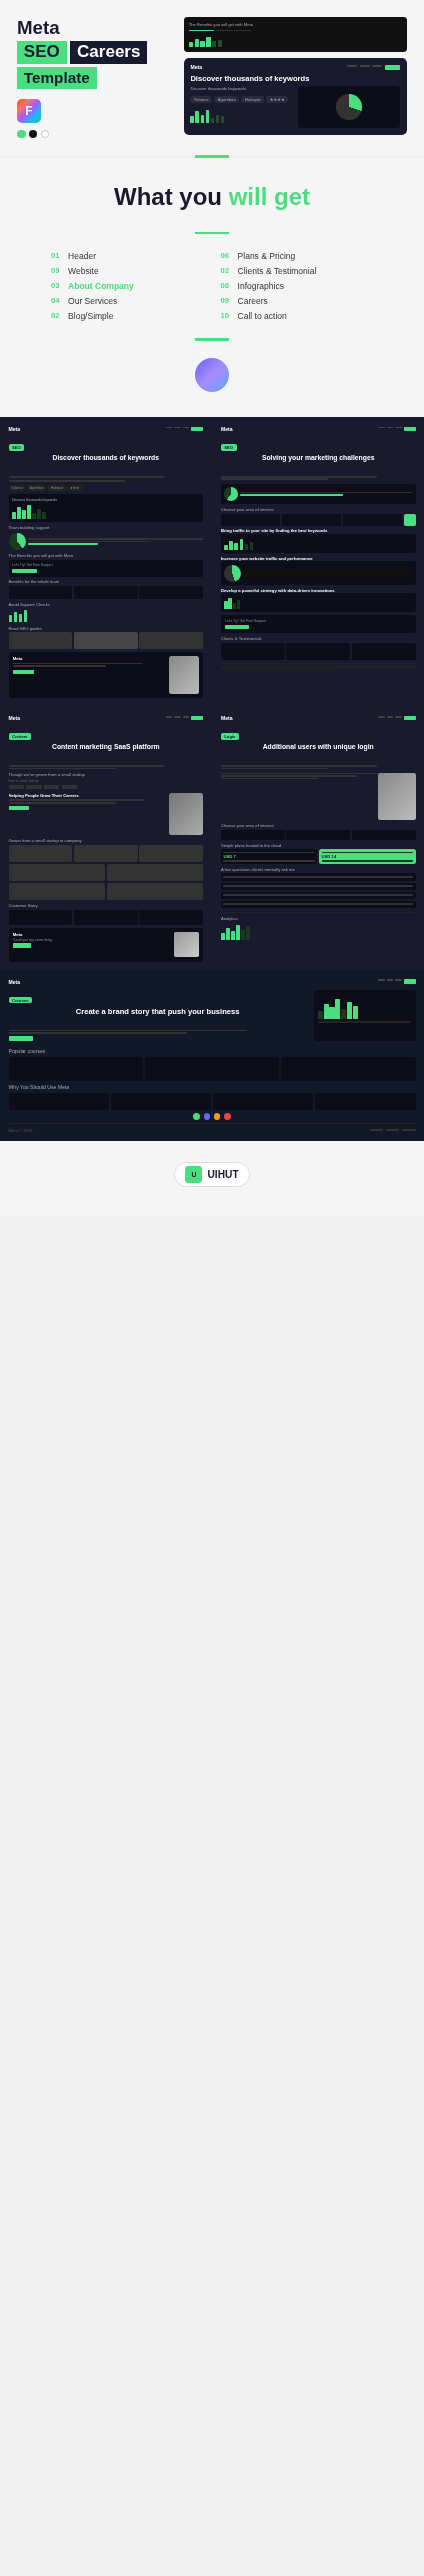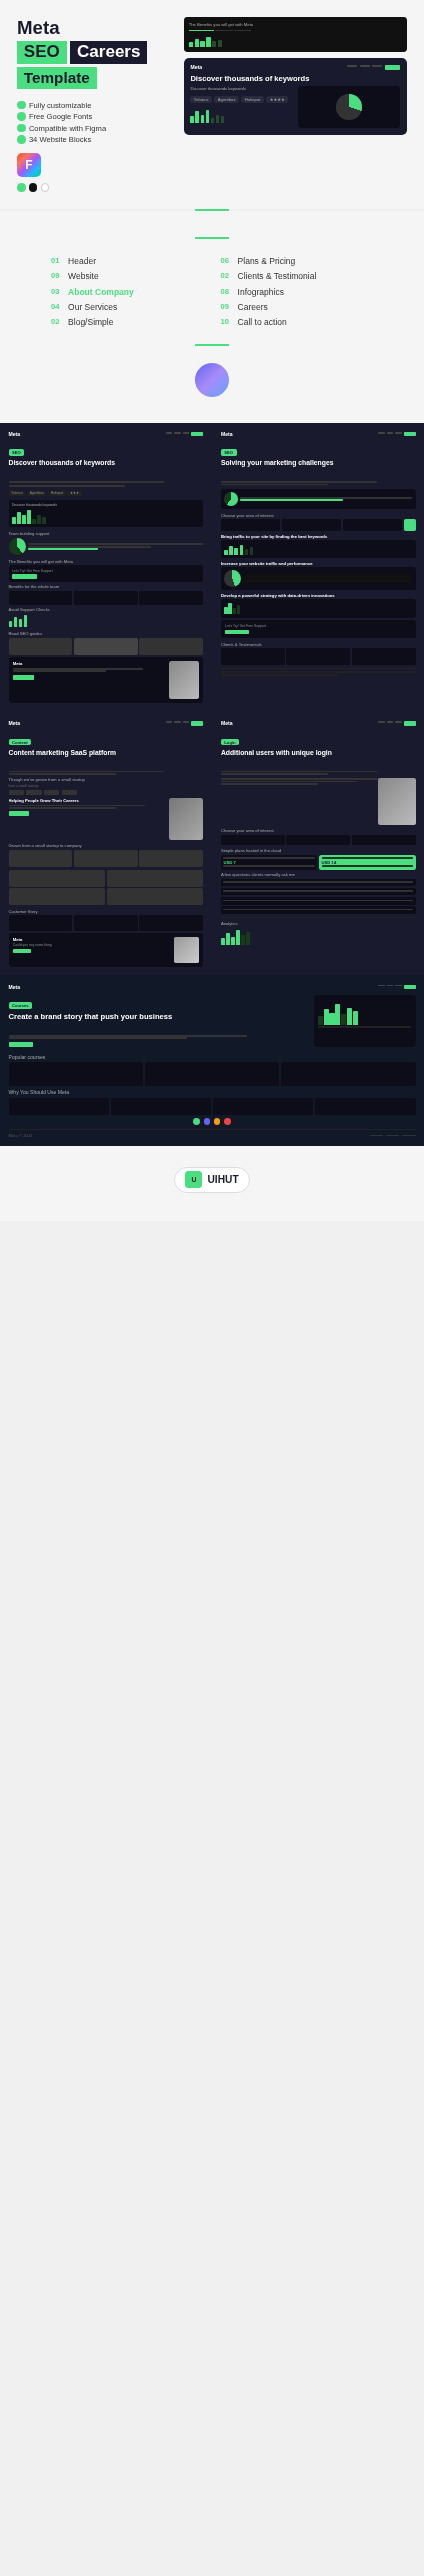--- a/index.html
+++ b/index.html
@@ -192,20 +192,21 @@
       height: 1.7px;
       background: #444;
       border-radius: 0.8px;
     }
     .mini-hero-title {
       font-size: 6.8px;
       font-weight: 700;
       color: #fff;
       line-height: 1.3;
       margin-bottom: 13px;
+      text-align: center;
     }
     .mini-green-badge {
       background: #4ade80;
       color: #1a1a2e;
       font-size: 4.2px;
       font-weight: 700;
       padding: 0.8px 3.4px;
       border-radius: 1.7px;
       display: inline-block;
       margin-bottom: 3.4px;
@@ -267,38 +268,20 @@
   </style>
 </head>
 <body>
 
 <div class="top-section">
   <div class="left-panel">
     <div class="meta-title">Meta</div>
     <div class="seo-badge">SEO</div>
     <div class="website-badge">Careers</div>
     <div class="template-badge">Template</div>
-    <ul class="features-list">
-      <li>
-        <span class="check-icon"></span>
-        <span>Fully customizable</span>
-      </li>
-      <li>
-        <span class="check-icon"></span>
-        <span>Free Google Fonts</span>
-      </li>
-      <li>
-        <span class="check-icon"></span>
-        <span>Compatible with Figma</span>
-      </li>
-      <li>
-        <span class="check-icon"></span>
-        <span>34 Website Blocks</span>
-      </li>
-    </ul>
     <div class="figma-icon">F</div>
     
     <div style="display:flex;gap:3.4px;margin-top:6.8px;">
       <div style="width:8.5px;height:8.5px;background:#4ade80;border-radius:50%;"></div>
       <div style="width:8.5px;height:8.5px;background:#111;border-radius:50%;"></div>
       <div style="width:8.5px;height:8.5px;background:#fff;border-radius:50%;border:0.8px solid #ccc;"></div>
     </div>
   </div>
 
   <div class="right-panel">
@@ -356,20 +339,23 @@
           </div>
         </div>
       </div>
     </div>
   </div>
 </div>
 
 <div style="height:2.5px;background:#4ade80;width:34px;margin:0 auto;"></div>
 
 <div class="what-section">
+  <h2 class="what-title">
+    <span>What you </span><span class="highlight">will get</span>
+  </h2>
   <div class="green-line"></div>
   <div class="features-grid">
 
     <div class="feature-item">
       <span class="feature-num">01</span>
       <span class="feature-label">Header</span>
     </div>
     <div class="feature-item">
       <span class="feature-num">06</span>
       <span class="feature-label">Plans &amp; Pricing</span>

